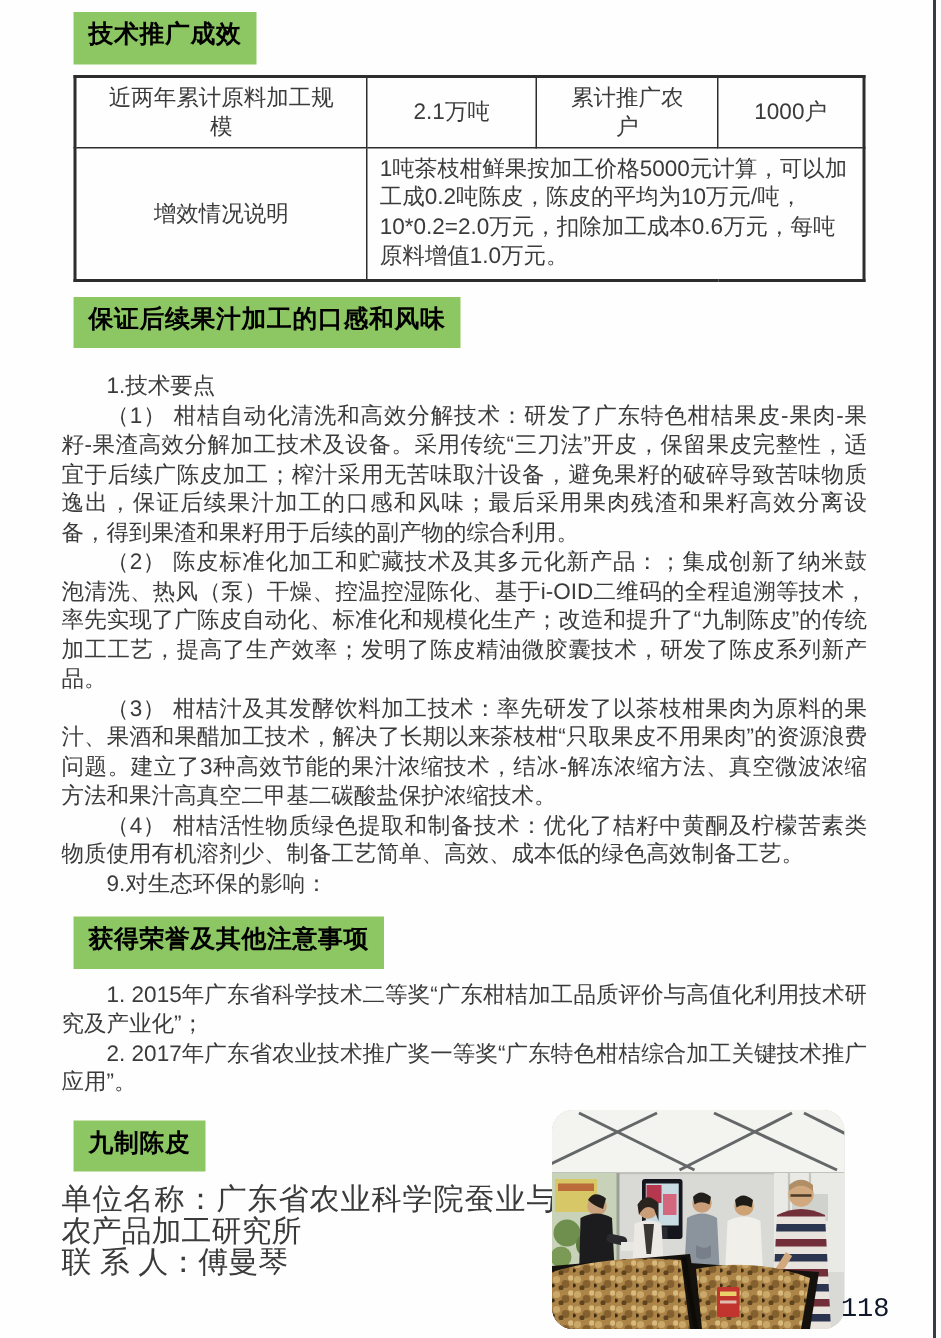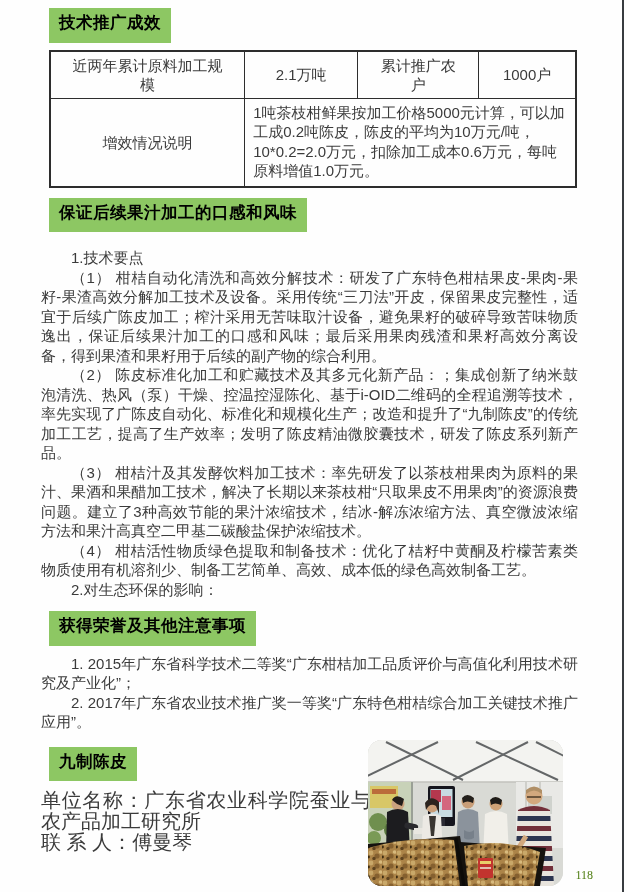--- a/index.html
+++ b/index.html
@@ -78,23 +78,23 @@
     width: 195px; height: 146px;
     border-radius: 14px;
     overflow: hidden;
     background: #dcdcd8;
   }
   .photo svg { display: block; }
 
   .page-number {
     position: absolute;
     right: 34px; bottom: 9px;
-    font-family: Liberation Serif, serif;
-    font-size: 12px;
-    color: #4d7c0f;
+    font-family: Liberation Mono, monospace;
+    font-size: 18px;
+    color: #0f172a;
   }
 </style>
 </head>
 <body>
 
 <div class="content">
 
   <div class="badge-row">
     <span class="badge">技术推广成效</span>
   </div>
@@ -123,21 +123,21 @@
   <div class="sec-tech">
     <div class="badge-row">
       <span class="badge">保证后续果汁加工的口感和风味</span>
     </div>
     <div class="body-block">
       <p class="para">1.技术要点</p>
       <p class="para">（1） 柑桔自动化清洗和高效分解技术：研发了广东特色柑桔果皮-果肉-果籽-果渣高效分解加工技术及设备。采用传统“三刀法”开皮，保留果皮完整性，适宜于后续广陈皮加工；榨汁采用无苦味取汁设备，避免果籽的破碎导致苦味物质逸出，保证后续果汁加工的口感和风味；最后采用果肉残渣和果籽高效分离设备，得到果渣和果籽用于后续的副产物的综合利用。</p>
       <p class="para">（2） 陈皮标准化加工和贮藏技术及其多元化新产品：；集成创新了纳米鼓泡清洗、热风（泵）干燥、控温控湿陈化、基于i-OID二维码的全程追溯等技术，率先实现了广陈皮自动化、标准化和规模化生产；改造和提升了“九制陈皮”的传统加工工艺，提高了生产效率；发明了陈皮精油微胶囊技术，研发了陈皮系列新产品。</p>
       <p class="para">（3） 柑桔汁及其发酵饮料加工技术：率先研发了以茶枝柑果肉为原料的果汁、果酒和果醋加工技术，解决了长期以来茶枝柑“只取果皮不用果肉”的资源浪费问题。建立了3种高效节能的果汁浓缩技术，结冰-解冻浓缩方法、真空微波浓缩方法和果汁高真空二甲基二碳酸盐保护浓缩技术。</p>
       <p class="para">（4） 柑桔活性物质绿色提取和制备技术：优化了桔籽中黄酮及柠檬苦素类物质使用有机溶剂少、制备工艺简单、高效、成本低的绿色高效制备工艺。</p>
-      <p class="para">2.对生态环保的影响：</p>
+      <p class="para">9.对生态环保的影响：</p>
     </div>
   </div>
 
   <div class="sec-honor">
     <div class="badge-row">
       <span class="badge">获得荣誉及其他注意事项</span>
     </div>
     <div class="body-block">
       <p class="para">1. 2015年广东省科学技术二等奖“广东柑桔加工品质评价与高值化利用技术研究及产业化”；</p>
       <p class="para">2. 2017年广东省农业技术推广奖一等奖“广东特色柑桔综合加工关键技术推广应用”。</p>

